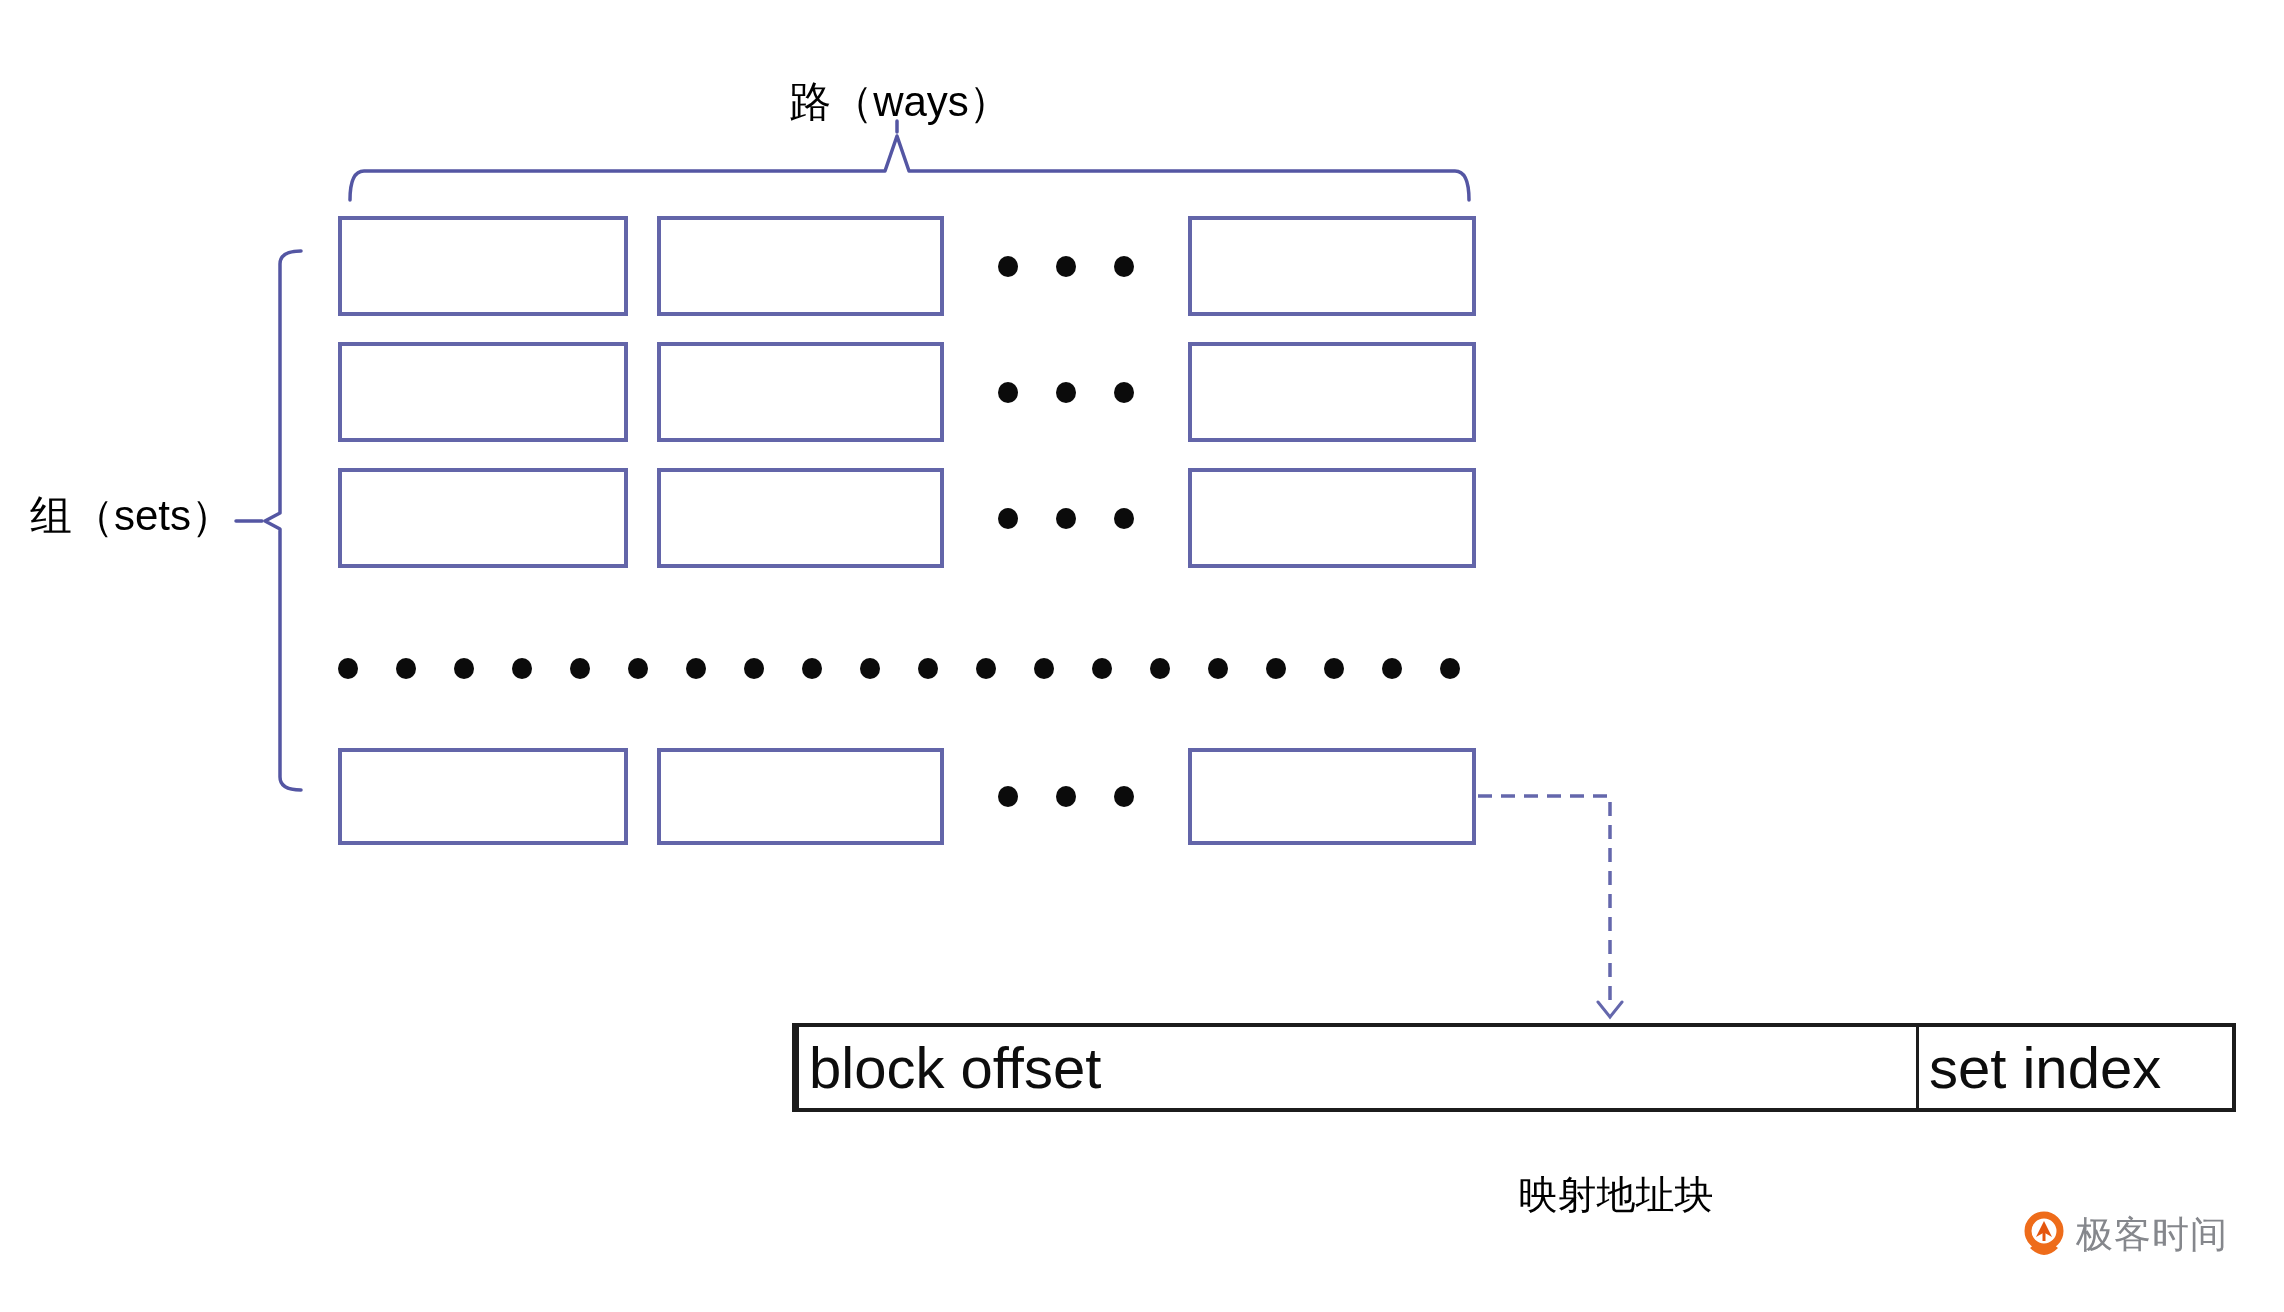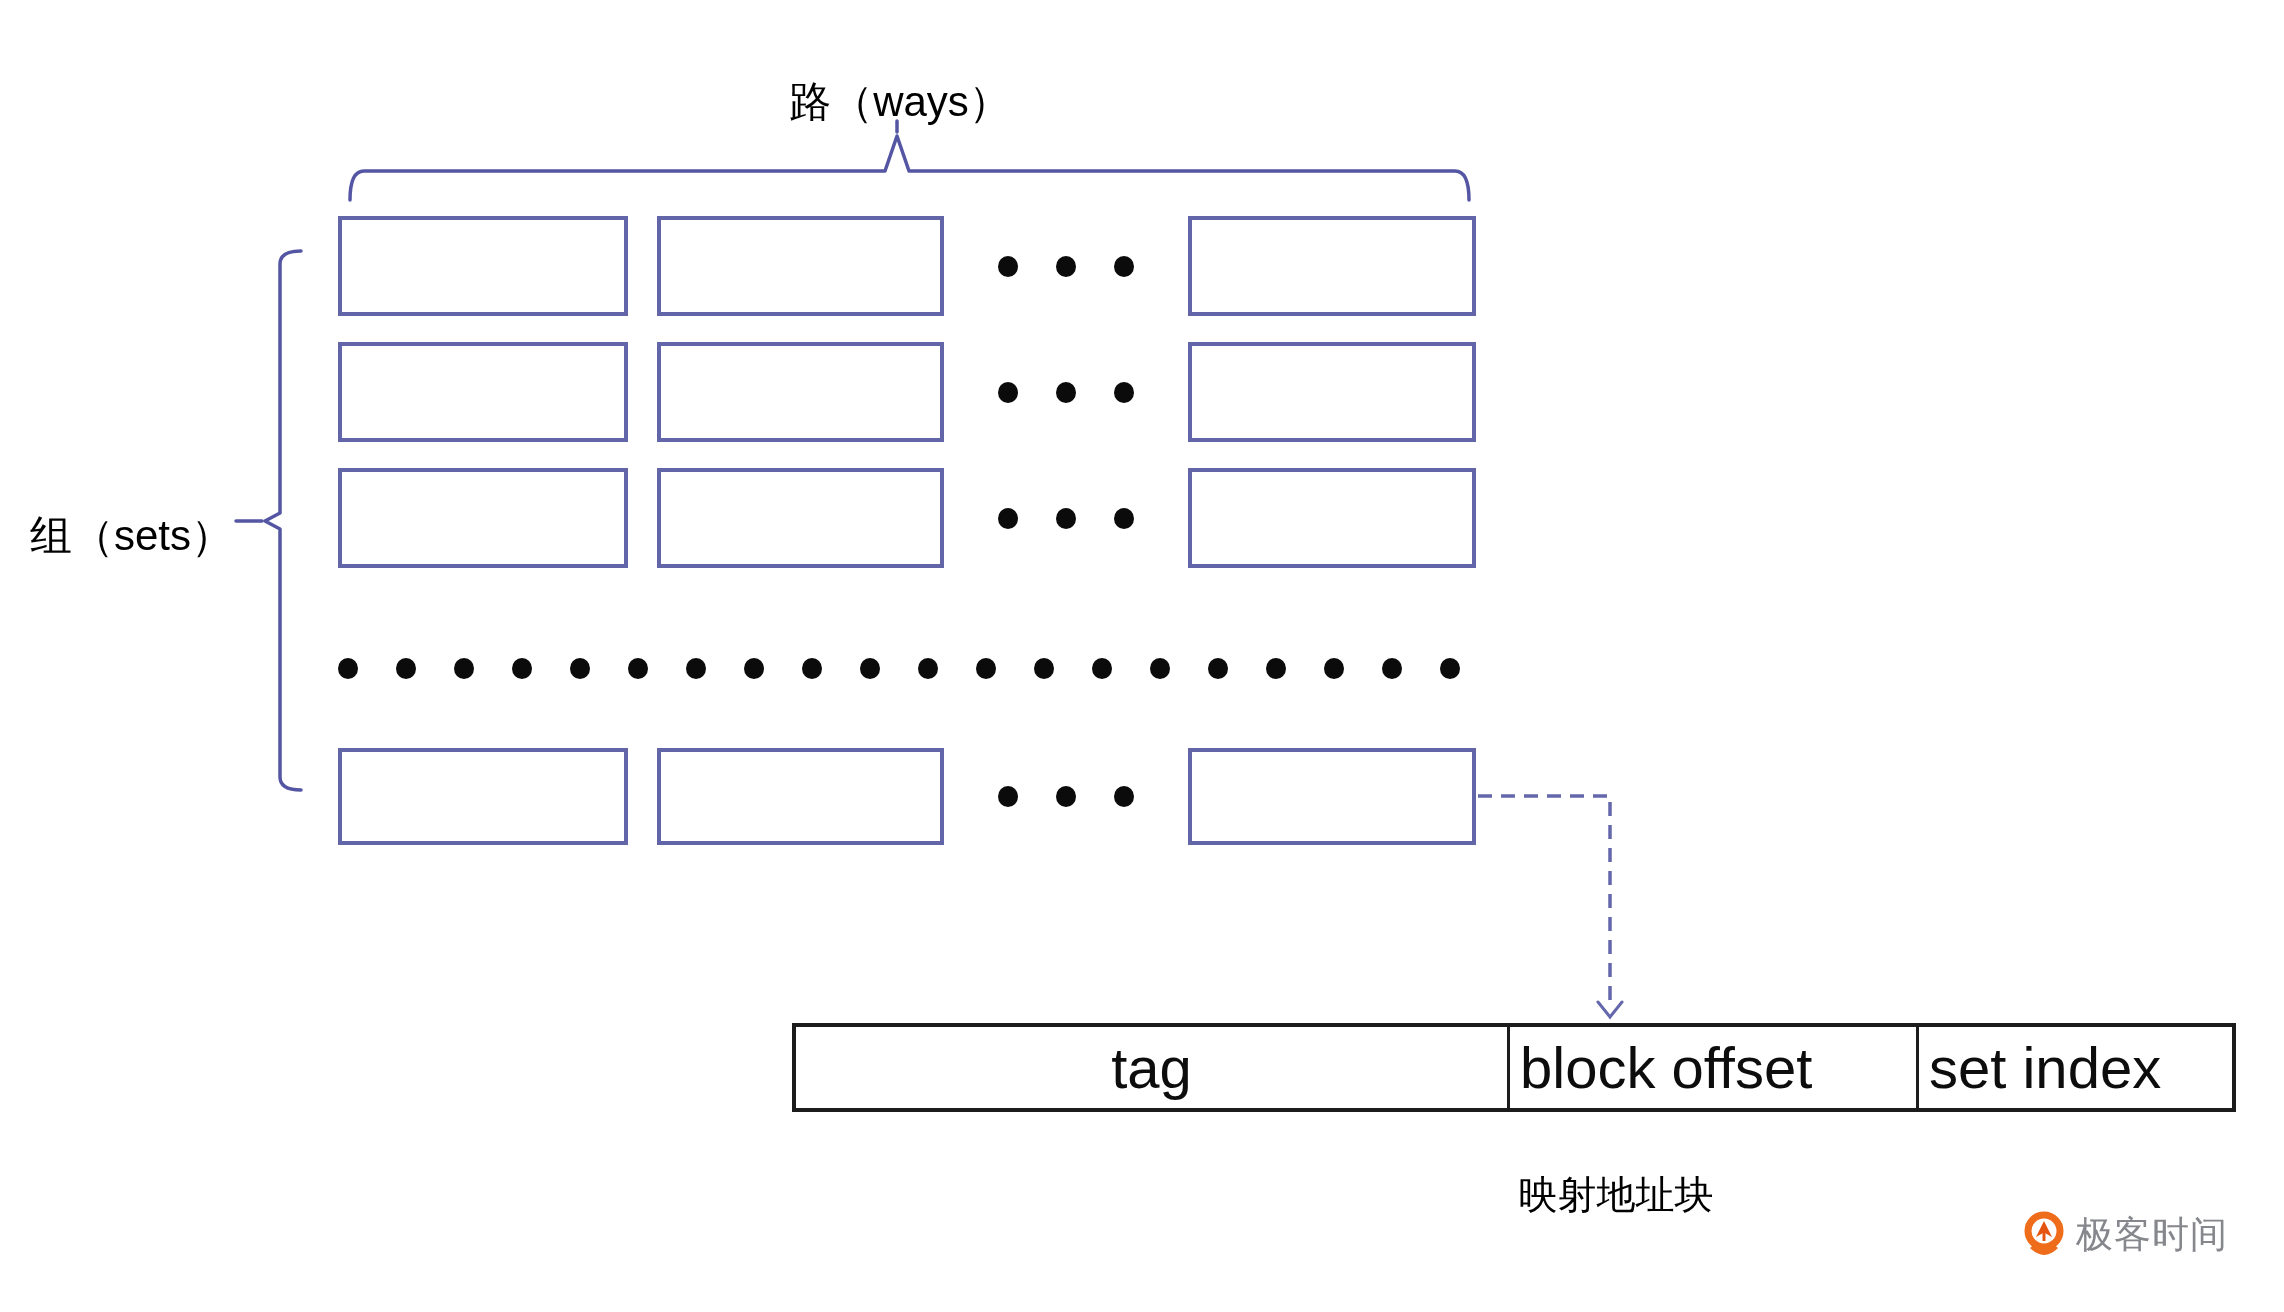--- a/index.html
+++ b/index.html
@@ -4,21 +4,21 @@
 <style>
   html,body{margin:0;padding:0;background:#ffffff;}
   #canvas{
     position:relative;width:2284px;height:1283px;background:#fff;overflow:hidden;
     font-family:"Liberation Sans","DejaVu Sans",sans-serif;color:#111;
   }
   .abs{position:absolute;}
   
   .cn-label{font-size:42px;color:#000;white-space:nowrap;}
   #ways-label{left:700px;top:74px;width:400px;text-align:center;}
-  #sets-label{left:30px;top:508px;width:196px;text-align:right;}
+  #sets-label{left:30px;top:488px;width:196px;text-align:right;}
   #mapped-label{left:1450px;top:1168px;width:332px;text-align:center;font-size:39px;}
   
   #lines{left:0;top:0;width:2284px;height:1312px;pointer-events:none;}
   .brace{fill:none;stroke:var(--purple);stroke-width:3.5;stroke-linecap:round;stroke-linejoin:round;}
   .dashline{fill:none;stroke:var(--dash);stroke-width:3.5;stroke-dasharray:14 9;}
   .arrowhead{fill:none;stroke:var(--dash);stroke-width:3;stroke-linecap:round;}
   
   .cache-block{position:absolute;background:#fff;border:4px solid var(--rect);box-sizing:border-box;}
   .dot{position:absolute;width:20px;height:21px;border-radius:50%;background:#0b0b0b;}
   
@@ -92,21 +92,20 @@
       <div class="dot" style="left: 1092px; top: 658px;"></div>
       <div class="dot" style="left: 1150px; top: 658px;"></div>
       <div class="dot" style="left: 1208px; top: 658px;"></div>
       <div class="dot" style="left: 1266px; top: 658px;"></div>
       <div class="dot" style="left: 1324px; top: 658px;"></div>
       <div class="dot" style="left: 1382px; top: 658px;"></div>
       <div class="dot" style="left: 1440px; top: 658px;"></div>
     </div>
 
   <div id="addr-table" class="abs">
-    <div class="addr-cell tag">tag</div>
     <div class="addr-cell blk">block offset</div>
     <div class="addr-cell set">set index</div>
   </div>
 
   <div id="logo" class="abs">
     <svg width="44" height="52" viewBox="0 0 44 52">
       <circle cx="22" cy="21" r="16" fill="none" stroke="var(--logoOrange)" stroke-width="7"></circle>
       <path d="M8,38 Q22,52 36,38 L30,33 Q22,40 14,33 Z" fill="var(--logoOrange)"></path>
       <path d="M22,11 L30,27 L22,22.5 L14,27 Z" fill="var(--logoOrangeDark)"></path>
       <path d="M20.5,21 L23.5,21 L23.5,31 L20.5,31 Z" fill="var(--logoOrangeDark)"></path>

